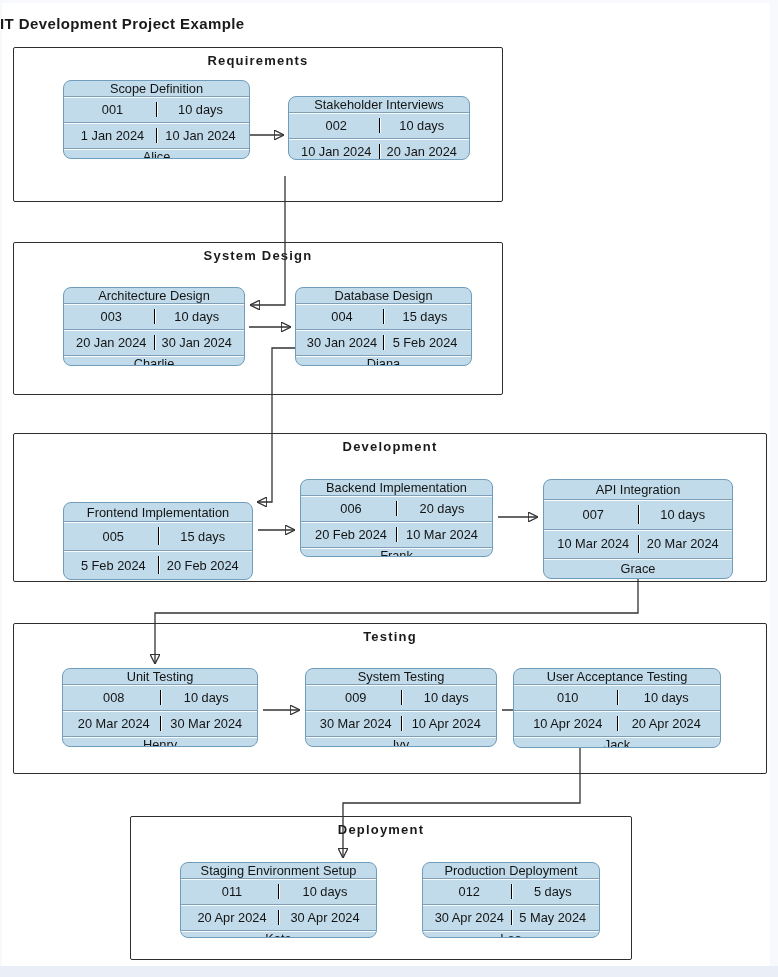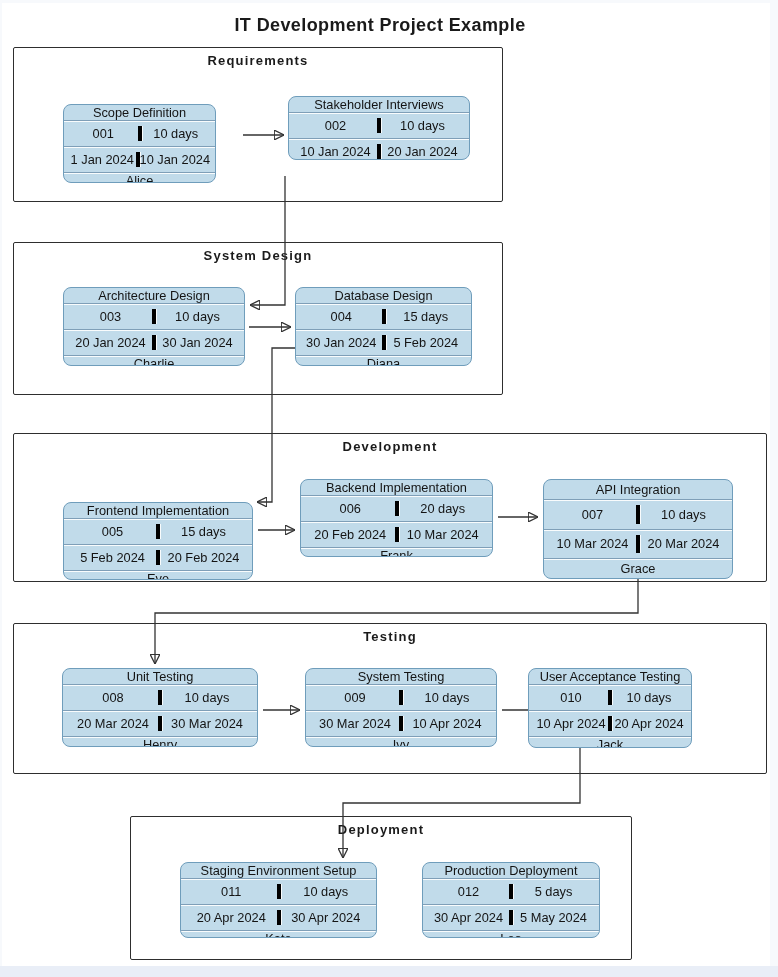--- a/index.html
+++ b/index.html
@@ -15,21 +15,21 @@
     position:absolute;left:2px;top:3px;width:768px;height:963px;
     background:#ffffff;
   }
   .bottom-strip{
     position:absolute;left:0;bottom:0;width:778px;height:11px;
     background:#e9eef7;
   }
   .diagram{position:absolute;left:0;top:0;width:778px;height:977px;}
   .main-title{
     position:absolute;left:0;top:15px;width:760px;
-    text-align:center;font-size:18px;font-weight:bold;letter-spacing:.4px;color:#1a1a1a;
+    font-size:15px;font-weight:bold;letter-spacing:.4px;color:#1a1a1a;
   }
   .section{
     position:absolute;
     border:1px solid #2e2e2e;
     border-radius:2px;
     background:transparent;
   }
   .section-title{
     position:absolute;left:0;top:5px;width:100%;
     text-align:center;font-size:13px;font-weight:bold;letter-spacing:1.2px;color:#1a1a1a;
@@ -51,21 +51,21 @@
   .trow{
     border-top:1px solid #7f9fb8;
     box-shadow:inset 0 1px 0 rgba(255,255,255,.9);
   }
   .split{padding:5px;}
   .cell{
     flex:1;height:100%;display:flex;align-items:center;justify-content:center;
     white-space:nowrap;
   }
   .c2{
-    border-left:4px solid #000000;
+    border-left:1px solid #000000;
     box-shadow:inset 1px 0 0 rgba(255,255,255,.9);
   }
   svg.connectors{position:absolute;left:0;top:0;pointer-events:none;}
   svg.connectors path{fill:none;stroke:#333333;stroke-width:1.3;}
 </style>
 </head>
 <body>
 
 <div class="page"></div>
 
@@ -100,21 +100,21 @@
     <path d="M249,327 H291" marker-end="url(#arrow)"></path>
     <path d="M295,348 H272 V502 H257" marker-end="url(#arrow)"></path>
     <path d="M258,530 H295" marker-end="url(#arrow)"></path>
     <path d="M498,517 H538" marker-end="url(#arrow)"></path>
     <path d="M638,557 V613 H155 V664" marker-end="url(#arrow)"></path>
     <path d="M263,710 H300" marker-end="url(#arrow)"></path>
     <path d="M502,710 H540" marker-end="url(#arrow)"></path>
     <path d="M580,748 V803 H343 V858" marker-end="url(#arrow)"></path>
   </svg>
 
-  <div class="card" style="left:63px;top:104px;width:153px;height:79px">
+  <div class="card" style="left:63px;top:80px;width:187px;height:79px">
     <div class="row">Scope Definition</div>
     <div class="row trow split">
       <div class="cell">001</div>
       <div class="cell c2">10 days</div>
     </div>
     <div class="row trow split">
       <div class="cell">1 Jan 2024</div>
       <div class="cell c2">10 Jan 2024</div>
     </div>
     <div class="row trow">Alice</div>
@@ -162,21 +162,20 @@
   <div class="card" style="left:63px;top:502px;width:190px;height:78px">
     <div class="row">Frontend Implementation</div>
     <div class="row trow split">
       <div class="cell">005</div>
       <div class="cell c2">15 days</div>
     </div>
     <div class="row trow split">
       <div class="cell">5 Feb 2024</div>
       <div class="cell c2">20 Feb 2024</div>
     </div>
-    <div class="row trow">Eve</div>
   </div>
 
   <div class="card" style="left:300px;top:479px;width:193px;height:78px">
     <div class="row">Backend Implementation</div>
     <div class="row trow split">
       <div class="cell">006</div>
       <div class="cell c2">20 days</div>
     </div>
     <div class="row trow split">
       <div class="cell">20 Feb 2024</div>
@@ -217,21 +216,21 @@
       <div class="cell">009</div>
       <div class="cell c2">10 days</div>
     </div>
     <div class="row trow split">
       <div class="cell">30 Mar 2024</div>
       <div class="cell c2">10 Apr 2024</div>
     </div>
     <div class="row trow">Ivy</div>
   </div>
 
-  <div class="card" style="left:528px;top:668px;width:164px;height:80px">
+  <div class="card" style="left:513px;top:668px;width:208px;height:80px">
     <div class="row">User Acceptance Testing</div>
     <div class="row trow split">
       <div class="cell">010</div>
       <div class="cell c2">10 days</div>
     </div>
     <div class="row trow split">
       <div class="cell">10 Apr 2024</div>
       <div class="cell c2">20 Apr 2024</div>
     </div>
     <div class="row trow">Jack</div>

